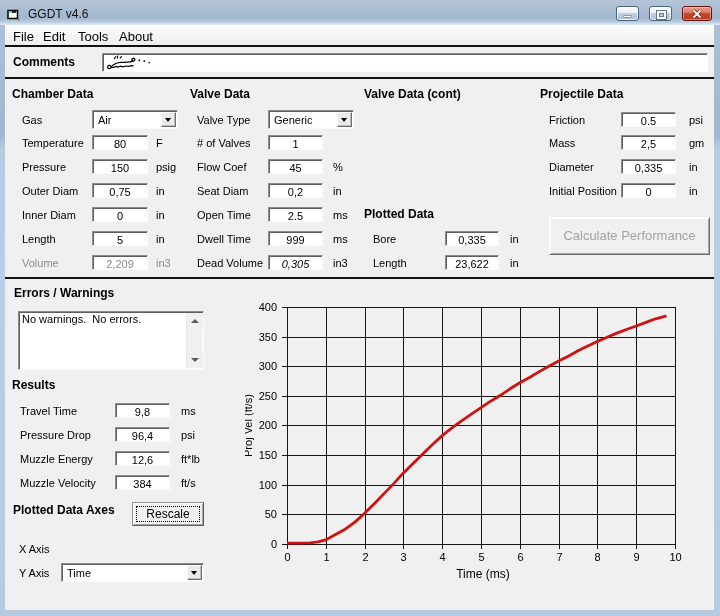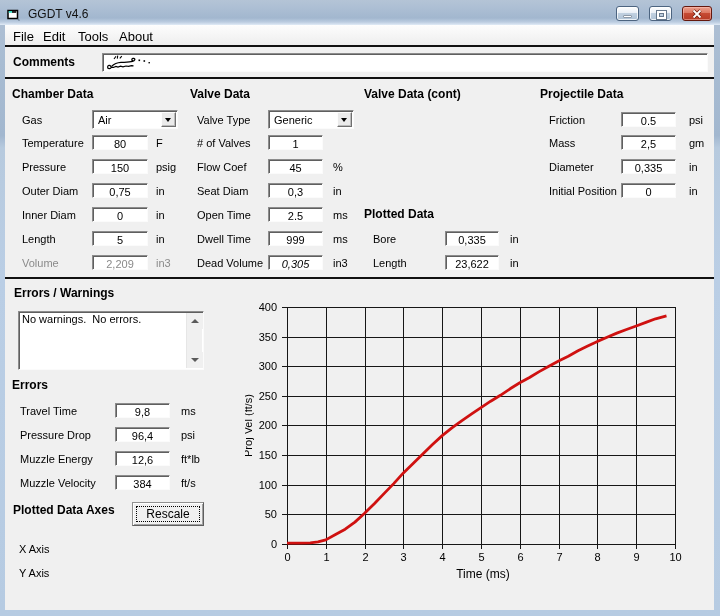--- a/index.html
+++ b/index.html
@@ -103,21 +103,21 @@
 <div class="l" style="left:192px;top:208px">Dwell Time</div>
 <div class="l" style="left:192px;top:232px">Dead Volume</div>
 <div class="dd" style="left:263px;top:85px;width:86px;height:19px">
       <div class="txt">Generic</div>
       <div class="ab">
         <div class="ar"></div>
       </div>
     </div>
 <div class="tb" style="left:263px;top:110px;width:55px;height:15px;">1</div>
 <div class="tb" style="left:263px;top:134px;width:55px;height:15px;">45</div>
-<div class="tb" style="left:263px;top:158px;width:55px;height:15px;">0,3</div>
+<div class="tb" style="left:263px;top:158px;width:55px;height:15px;">0,2</div>
 <div class="tb" style="left:263px;top:182px;width:55px;height:15px;">2.5</div>
 <div class="tb" style="left:263px;top:206px;width:55px;height:15px;">999</div>
 <div class="tb" style="left:263px;top:230px;width:55px;height:15px;font-style:italic;">0,305</div>
 <div class="l" style="left:328px;top:136px">%</div>
 <div class="l" style="left:328px;top:160px">in</div>
 <div class="l" style="left:328px;top:184px">ms</div>
 <div class="l" style="left:328px;top:208px">ms</div>
 <div class="l" style="left:328px;top:232px">in3</div>
 <div class="h" style="left:359px;top:182px">Plotted Data</div>
 <div class="l" style="left:368px;top:208px">Bore</div>
@@ -131,51 +131,58 @@
 <div class="l" style="left:544px;top:136px">Diameter</div>
 <div class="l" style="left:544px;top:160px">Initial Position</div>
 <div class="tb" style="left:616px;top:87px;width:55px;height:15px;">0.5</div>
 <div class="tb" style="left:616px;top:110px;width:55px;height:15px;">2,5</div>
 <div class="tb" style="left:616px;top:134px;width:55px;height:15px;">0,335</div>
 <div class="tb" style="left:616px;top:158px;width:55px;height:15px;">0</div>
 <div class="l" style="left:684px;top:89px">psi</div>
 <div class="l" style="left:684px;top:112px">gm</div>
 <div class="l" style="left:684px;top:136px">in</div>
 <div class="l" style="left:684px;top:160px">in</div>
+<div style="position:absolute;left:544px;top:192px;width:161px;height:38px;background:#f0f0f0;border:1px solid;border-color:#fdfdfd #6a6a6a #6a6a6a #fdfdfd;box-shadow:inset 1px 1px 0 #fff,inset -1px -1px 0 #a9a9a9;font-size:13px;color:#a3a3a3;text-align:center;line-height:36px">Calculate Performance</div>
 <div class="sep" style="top:252px"></div>
 <div class="h" style="left:9px;top:261px">Errors / Warnings</div>
 <div class="tb" style="left:13px;top:286px;width:186px;height:59px;text-align:left;padding:1px 0 0 3px">No warnings.&nbsp; No errors.</div>
 <div style="position:absolute;left:181px;top:288px;width:16px;height:55px;background:#f0f0f0;border-left:1px solid #e6e6e6">
  <div style="position:absolute;left:0;top:0;width:16px;height:16px;background:#f0f0f0">
   <div style="position:absolute;left:4px;top:6px;width:0;height:0;border-left:4px solid transparent;border-right:4px solid transparent;border-bottom:4px solid #5a5a5a"></div>
       </div>
  <div style="position:absolute;left:0;bottom:0;width:16px;height:16px;background:#f0f0f0">
   <div style="position:absolute;left:4px;top:6px;width:0;height:0;border-left:4px solid transparent;border-right:4px solid transparent;border-top:4px solid #5a5a5a"></div>
       </div>
 </div>
-<div class="h" style="left:7px;top:353px">Errors</div>
+<div class="h" style="left:7px;top:353px">Results</div>
 <div class="l" style="left:15px;top:380px">Travel Time</div>
 <div class="tb" style="left:110px;top:378px;width:55px;height:15px;">9,8</div>
 <div class="l" style="left:176px;top:380px">ms</div>
 <div class="l" style="left:15px;top:404px">Pressure Drop</div>
 <div class="tb" style="left:110px;top:402px;width:55px;height:15px;">96,4</div>
 <div class="l" style="left:176px;top:404px">psi</div>
 <div class="l" style="left:15px;top:428px">Muzzle Energy</div>
 <div class="tb" style="left:110px;top:426px;width:55px;height:15px;">12,6</div>
 <div class="l" style="left:176px;top:428px">ft*lb</div>
 <div class="l" style="left:15px;top:452px">Muzzle Velocity</div>
 <div class="tb" style="left:110px;top:450px;width:55px;height:15px;">384</div>
 <div class="l" style="left:176px;top:452px">ft/s</div>
 <div class="h" style="left:8px;top:478px">Plotted Data Axes</div>
 <div style="position:absolute;left:127px;top:477px;width:72px;height:24px;background:#f0f0f0;border:1px solid;border-color:#90908f #5e5e5e #5e5e5e #90908f;
  box-shadow:inset 1px 1px 0 #fdfdfd,inset -1px -1px 0 #a2a2a2">
  <div style="position:absolute;left:3px;top:3px;right:3px;bottom:3px;border:1px dotted #000;font-size:12px;text-align:center;line-height:15px">Rescale</div>
 </div>
 <div class="l" style="left:14px;top:518px">X Axis</div>
 <div class="l" style="left:14px;top:542px">Y Axis</div>
+<div class="dd" style="left:56px;top:538px;width:143px;height:19px">
+      <div class="txt">Time</div>
+      <div class="ab">
+        <div class="ar"></div>
+      </div>
+    </div>
 <svg style="position:absolute;left:240px;top:264px" width="452" height="313" viewBox="0 0 452 313" font-family="Liberation Sans, sans-serif">
 <line x1="42.5" y1="18.0" x2="42.5" y2="260" stroke="#161616" stroke-width="1"></line>
       <line x1="81.5" y1="18.0" x2="81.5" y2="260" stroke="#161616" stroke-width="1"></line>
       <line x1="120.5" y1="18.0" x2="120.5" y2="260" stroke="#161616" stroke-width="1"></line>
       <line x1="158.5" y1="18.0" x2="158.5" y2="260" stroke="#161616" stroke-width="1"></line>
       <line x1="197.5" y1="18.0" x2="197.5" y2="260" stroke="#161616" stroke-width="1"></line>
       <line x1="236.5" y1="18.0" x2="236.5" y2="260" stroke="#161616" stroke-width="1"></line>
       <line x1="275.5" y1="18.0" x2="275.5" y2="260" stroke="#161616" stroke-width="1"></line>
       <line x1="314.5" y1="18.0" x2="314.5" y2="260" stroke="#161616" stroke-width="1"></line>
       <line x1="352.5" y1="18.0" x2="352.5" y2="260" stroke="#161616" stroke-width="1"></line>

